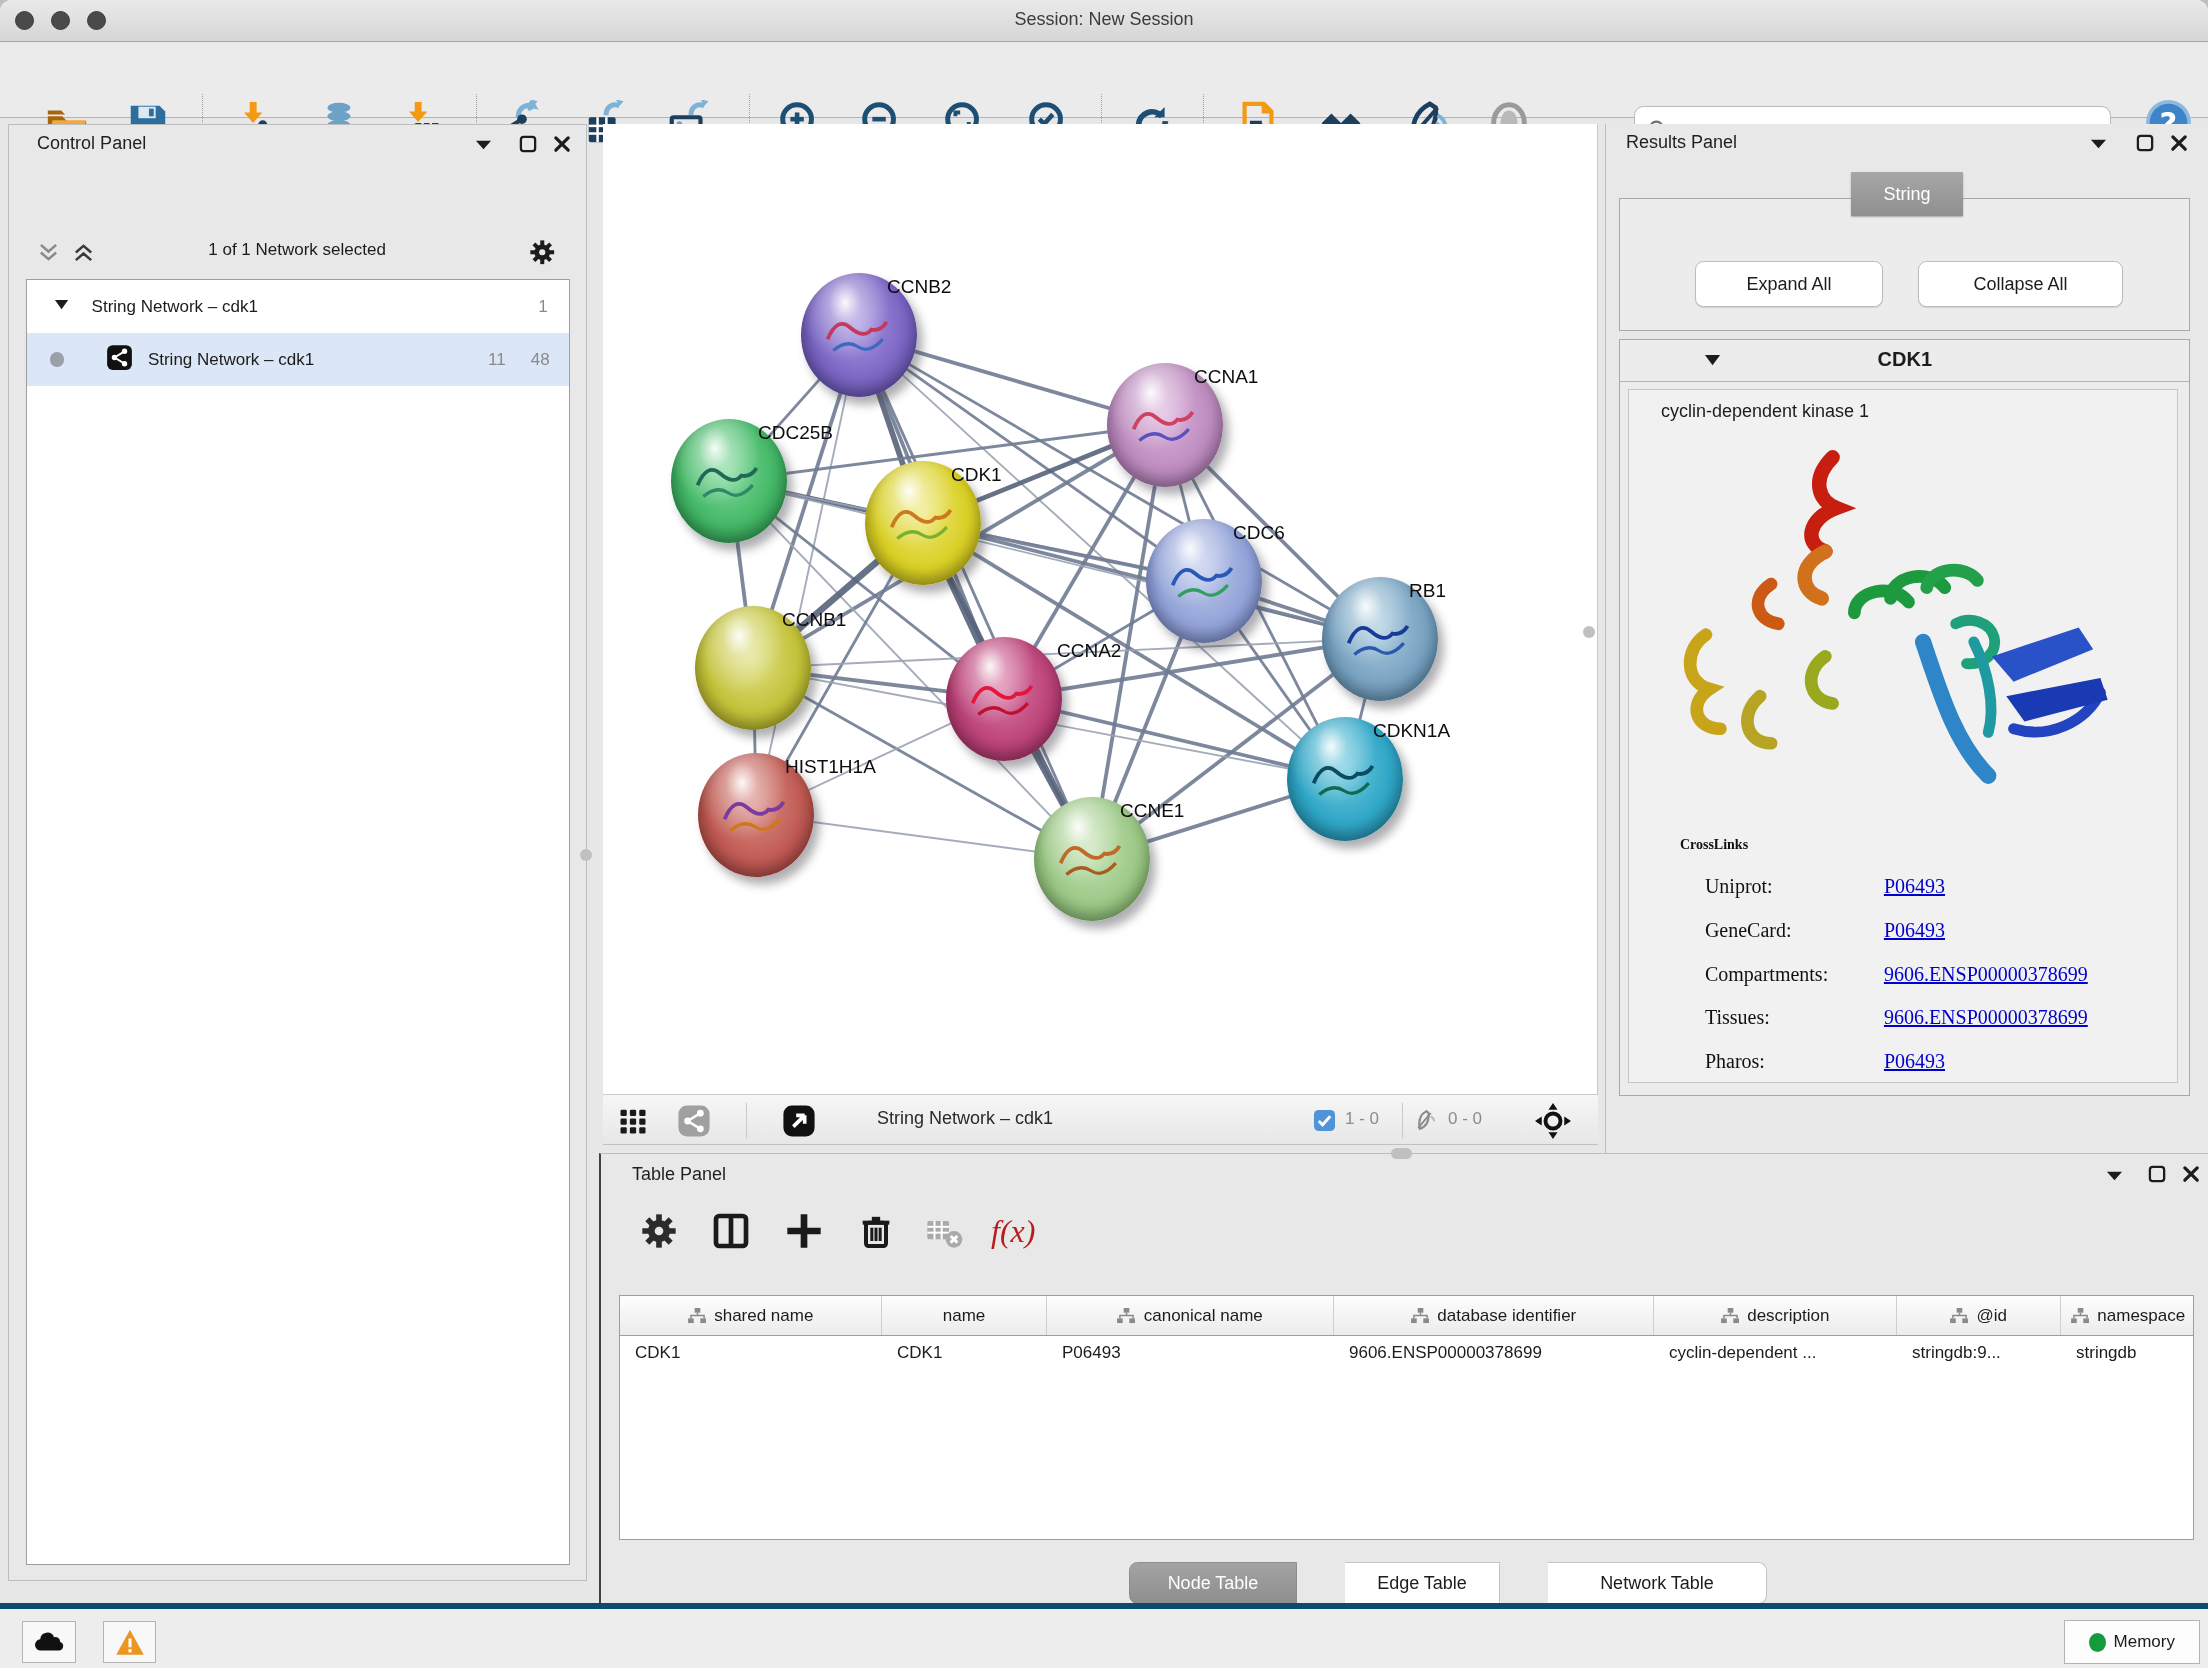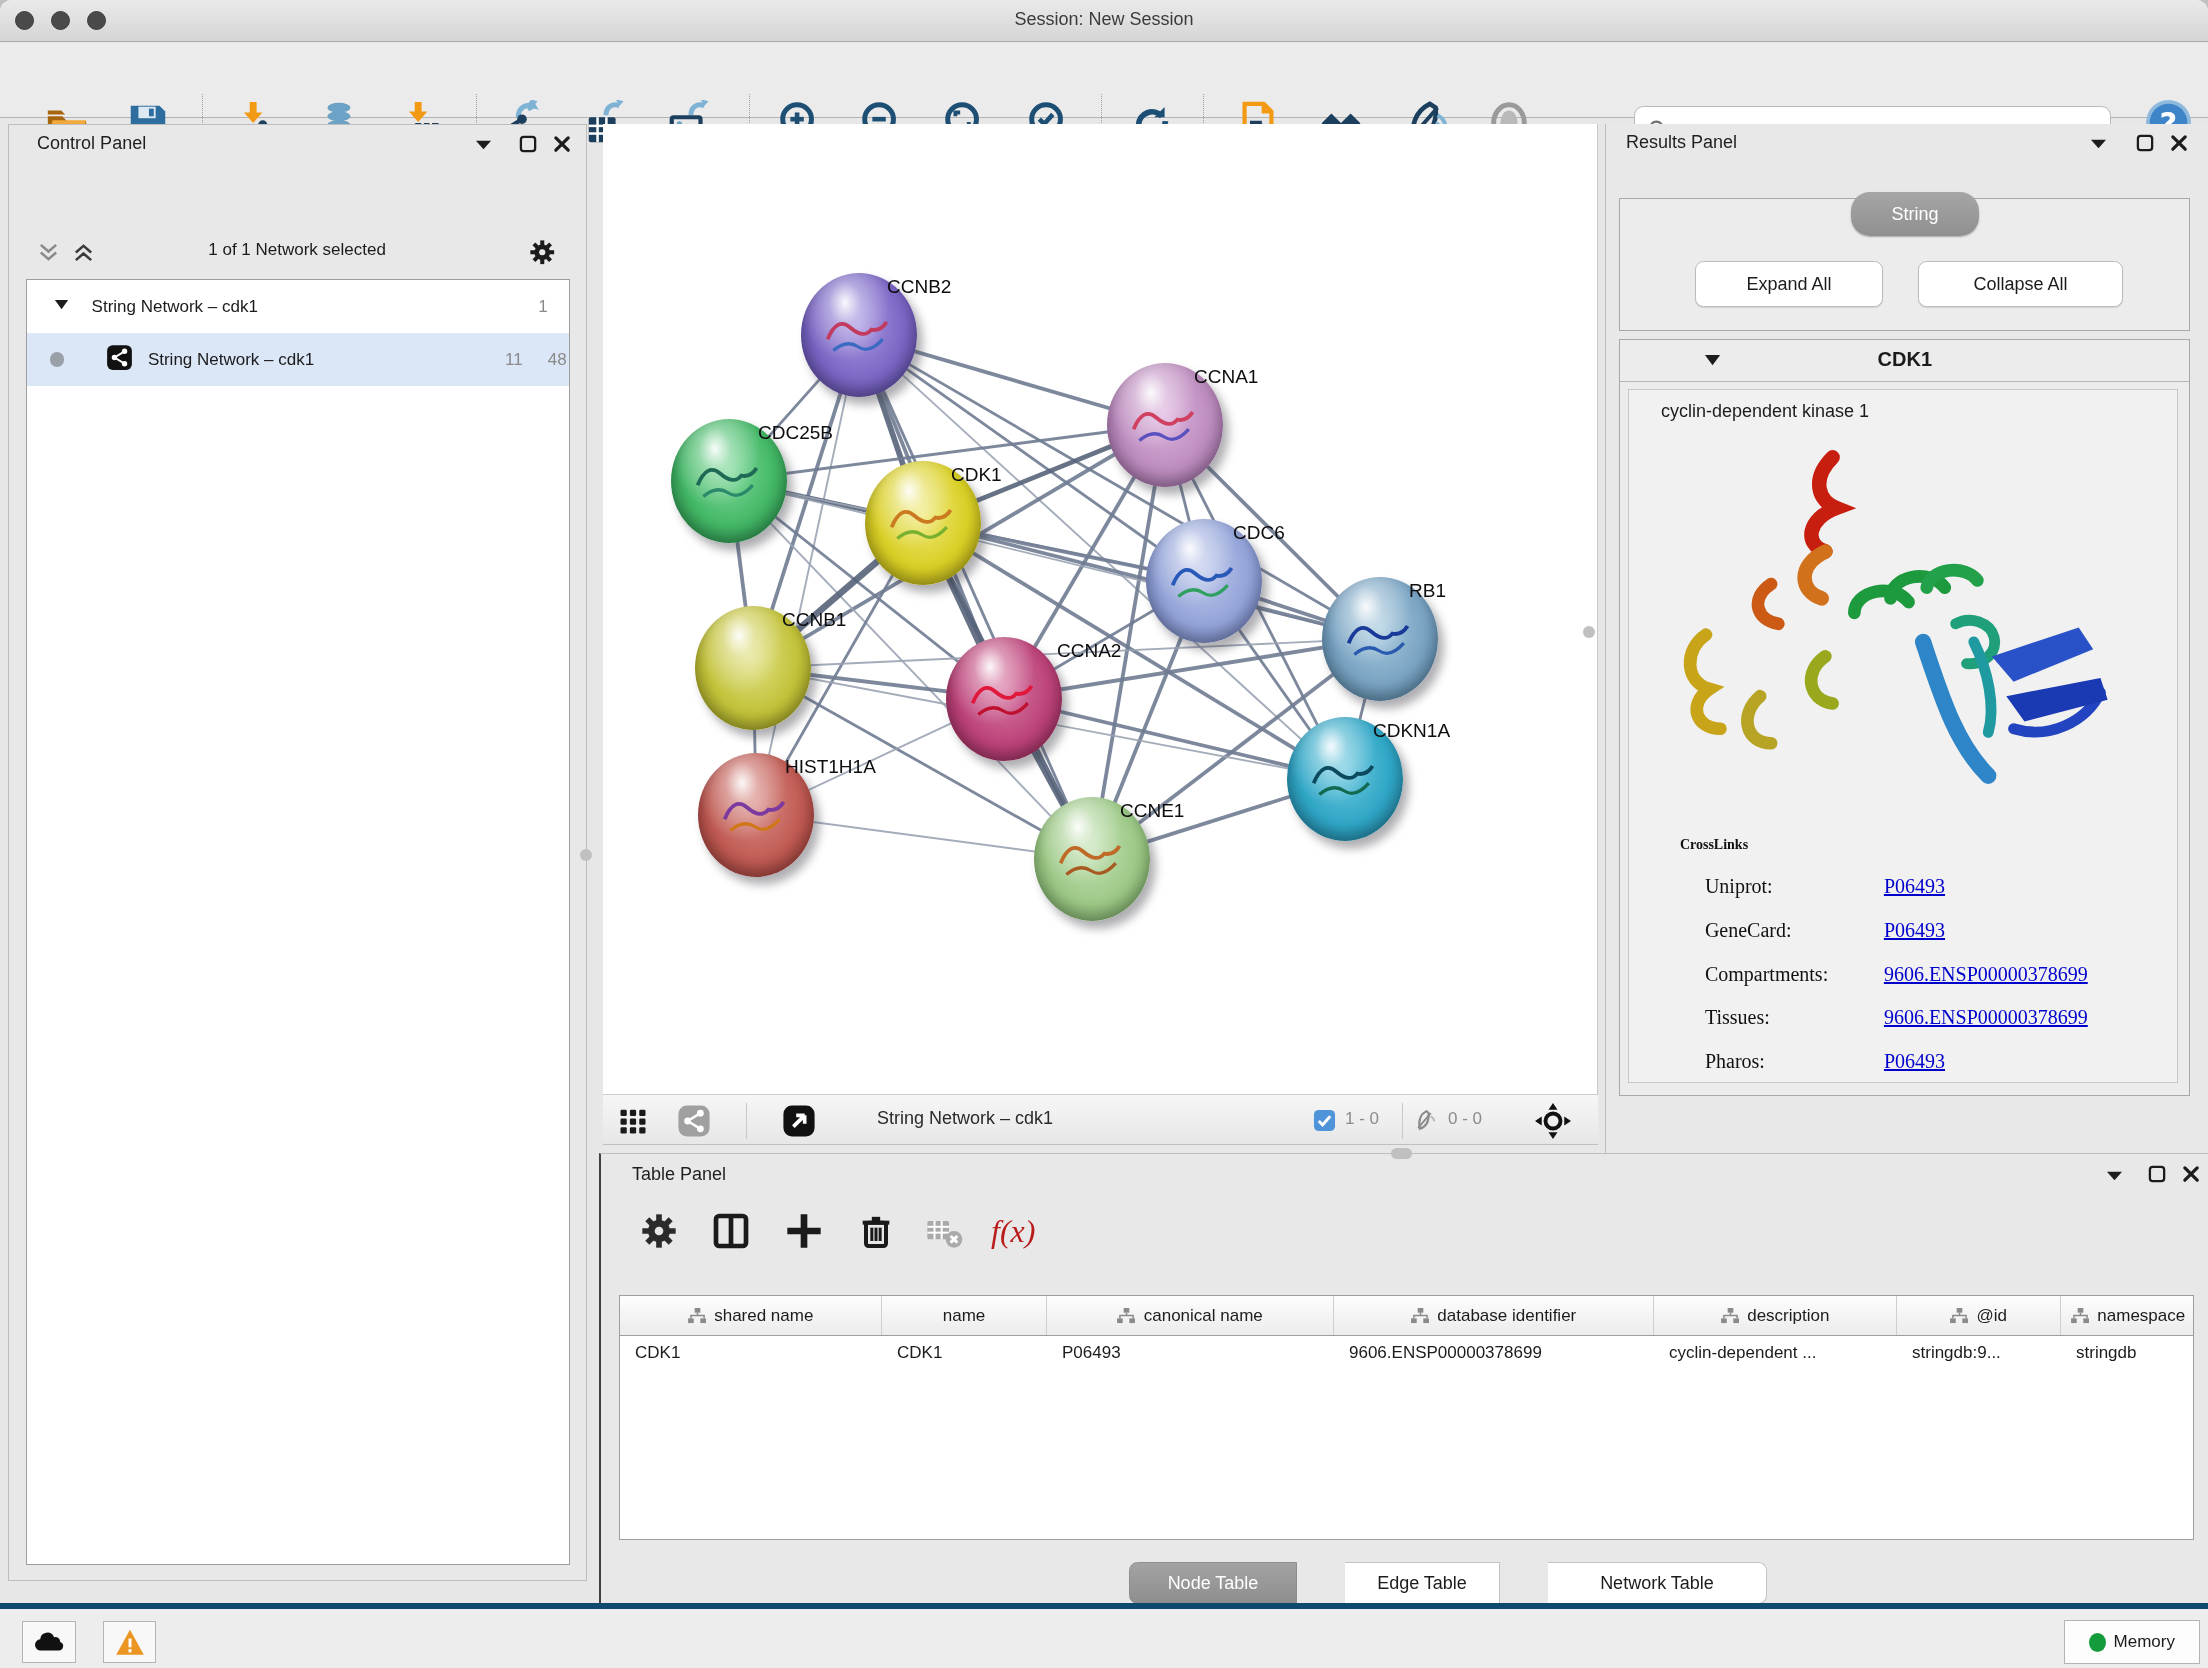--- a/index.html
+++ b/index.html
@@ -55,23 +55,23 @@
   .node svg{position:absolute;left:19px;top:30px;}
   .node-label{position:absolute;font-size:19px;color:#0d0d0d;white-space:nowrap;}
   .view-toolbar{position:absolute;left:603px;top:1094px;width:995px;height:51px;
     background:linear-gradient(#f6f6f6,#e7e7e7);border-top:1px solid #cccccc;border-bottom:1px solid #c0c0c0;}
   .vt-title{position:absolute;left:274px;top:13.3px;font-size:18px;color:#2a2a2a;}
   .vt-badge{position:absolute;top:14.3px;font-size:17px;color:#8b8b8b;}
   .vt-sep{position:absolute;top:7.6px;height:36px;border-left:1px solid #c9c9c9;}
   
   .results-panel{position:absolute;left:1605px;top:124px;width:603px;height:1042px;
     background:#e8e8e8;border-left:1px solid #bdbdbd;}
-  .rp-tab{position:absolute;left:245px;top:48px;width:128px;height:44px;z-index:2;
-    background:linear-gradient(#a6a6a6,#909090);color:#fff;font-size:18px;border-radius:19px;
-    display:flex;align-items:center;justify-content:center;box-shadow:0 1px 1.9px rgba(0,0,0,.3);margin-top:20px;}
+  .rp-tab{position:absolute;left:245px;top:48px;width:112px;height:44px;z-index:2;
+    background:linear-gradient(#a6a6a6,#909090);color:#fff;font-size:18px;border-radius:1px;
+    display:flex;align-items:center;justify-content:center;box-shadow:0 1px 1.9px rgba(0,0,0,.3);}
   .rp-box1{position:absolute;left:13.3px;top:74px;width:571px;height:133px;
     background:#ececec;border:1.9px solid #a8a8a8;}
   .rp-btn{position:absolute;height:46px;background:#fff;border:1px solid #bcbcbc;border-radius:8.6px;
     font-size:18px;display:flex;align-items:center;justify-content:center;box-shadow:0 1px 1px rgba(0,0,0,.12);}
   .rp-box2{position:absolute;left:13.3px;top:215px;width:571px;height:757px;
     background:#ececec;border:1.9px solid #a8a8a8;}
   .rp-sec-head{position:absolute;left:0;top:0;width:100%;height:42px;border-bottom:1px solid #b5b5b5;}
   .rp-sec-title{position:absolute;left:0;top:7.6px;width:100%;text-align:center;font-size:20px;font-weight:bold;}
   .rp-card{position:absolute;left:7.6px;top:49px;width:550px;height:694px;background:#f1f1f1;border:1px solid #c6c6c6;}
   .rp-subtitle{position:absolute;left:32px;top:11.4px;font-size:18px;}
@@ -360,21 +360,21 @@
               </g>
               <g stroke="#fff" stroke-width="1.8">
                 <line x1="16.5" y1="6.5" x2="7.5" y2="12"></line>
                 <line x1="7.5" y1="12" x2="16.5" y2="17.5"></line>
               </g>
             </svg>
         </span>
         <span style="margin-left:15px">String Network – cdk1</span>
         <span class="grow"></span>
         <span class="cnt">11</span>
-        <span class="cnt" style="margin-left:25px;margin-right:2px">48</span>
+        <span class="cnt" style="margin-left:25px;margin-right:19px">48</span>
       </div>
     </div>
   </div>
 
   <div class="net-canvas" id="net-canvas">
     <svg id="edges-svg" width="995" height="970" viewBox="0 0 1046 1020">
         <line x1="269" y1="222" x2="591" y2="316" stroke="#6f7b92" stroke-width="4" stroke-opacity="0.9"></line>
         <line x1="269" y1="222" x2="133" y2="375" stroke="#6f7b92" stroke-width="3" stroke-opacity="0.9"></line>
         <line x1="269" y1="222" x2="336" y2="419" stroke="#57637a" stroke-width="6" stroke-opacity="0.9"></line>
         <line x1="269" y1="222" x2="632" y2="480" stroke="#6f7b92" stroke-width="3" stroke-opacity="0.9"></line>

